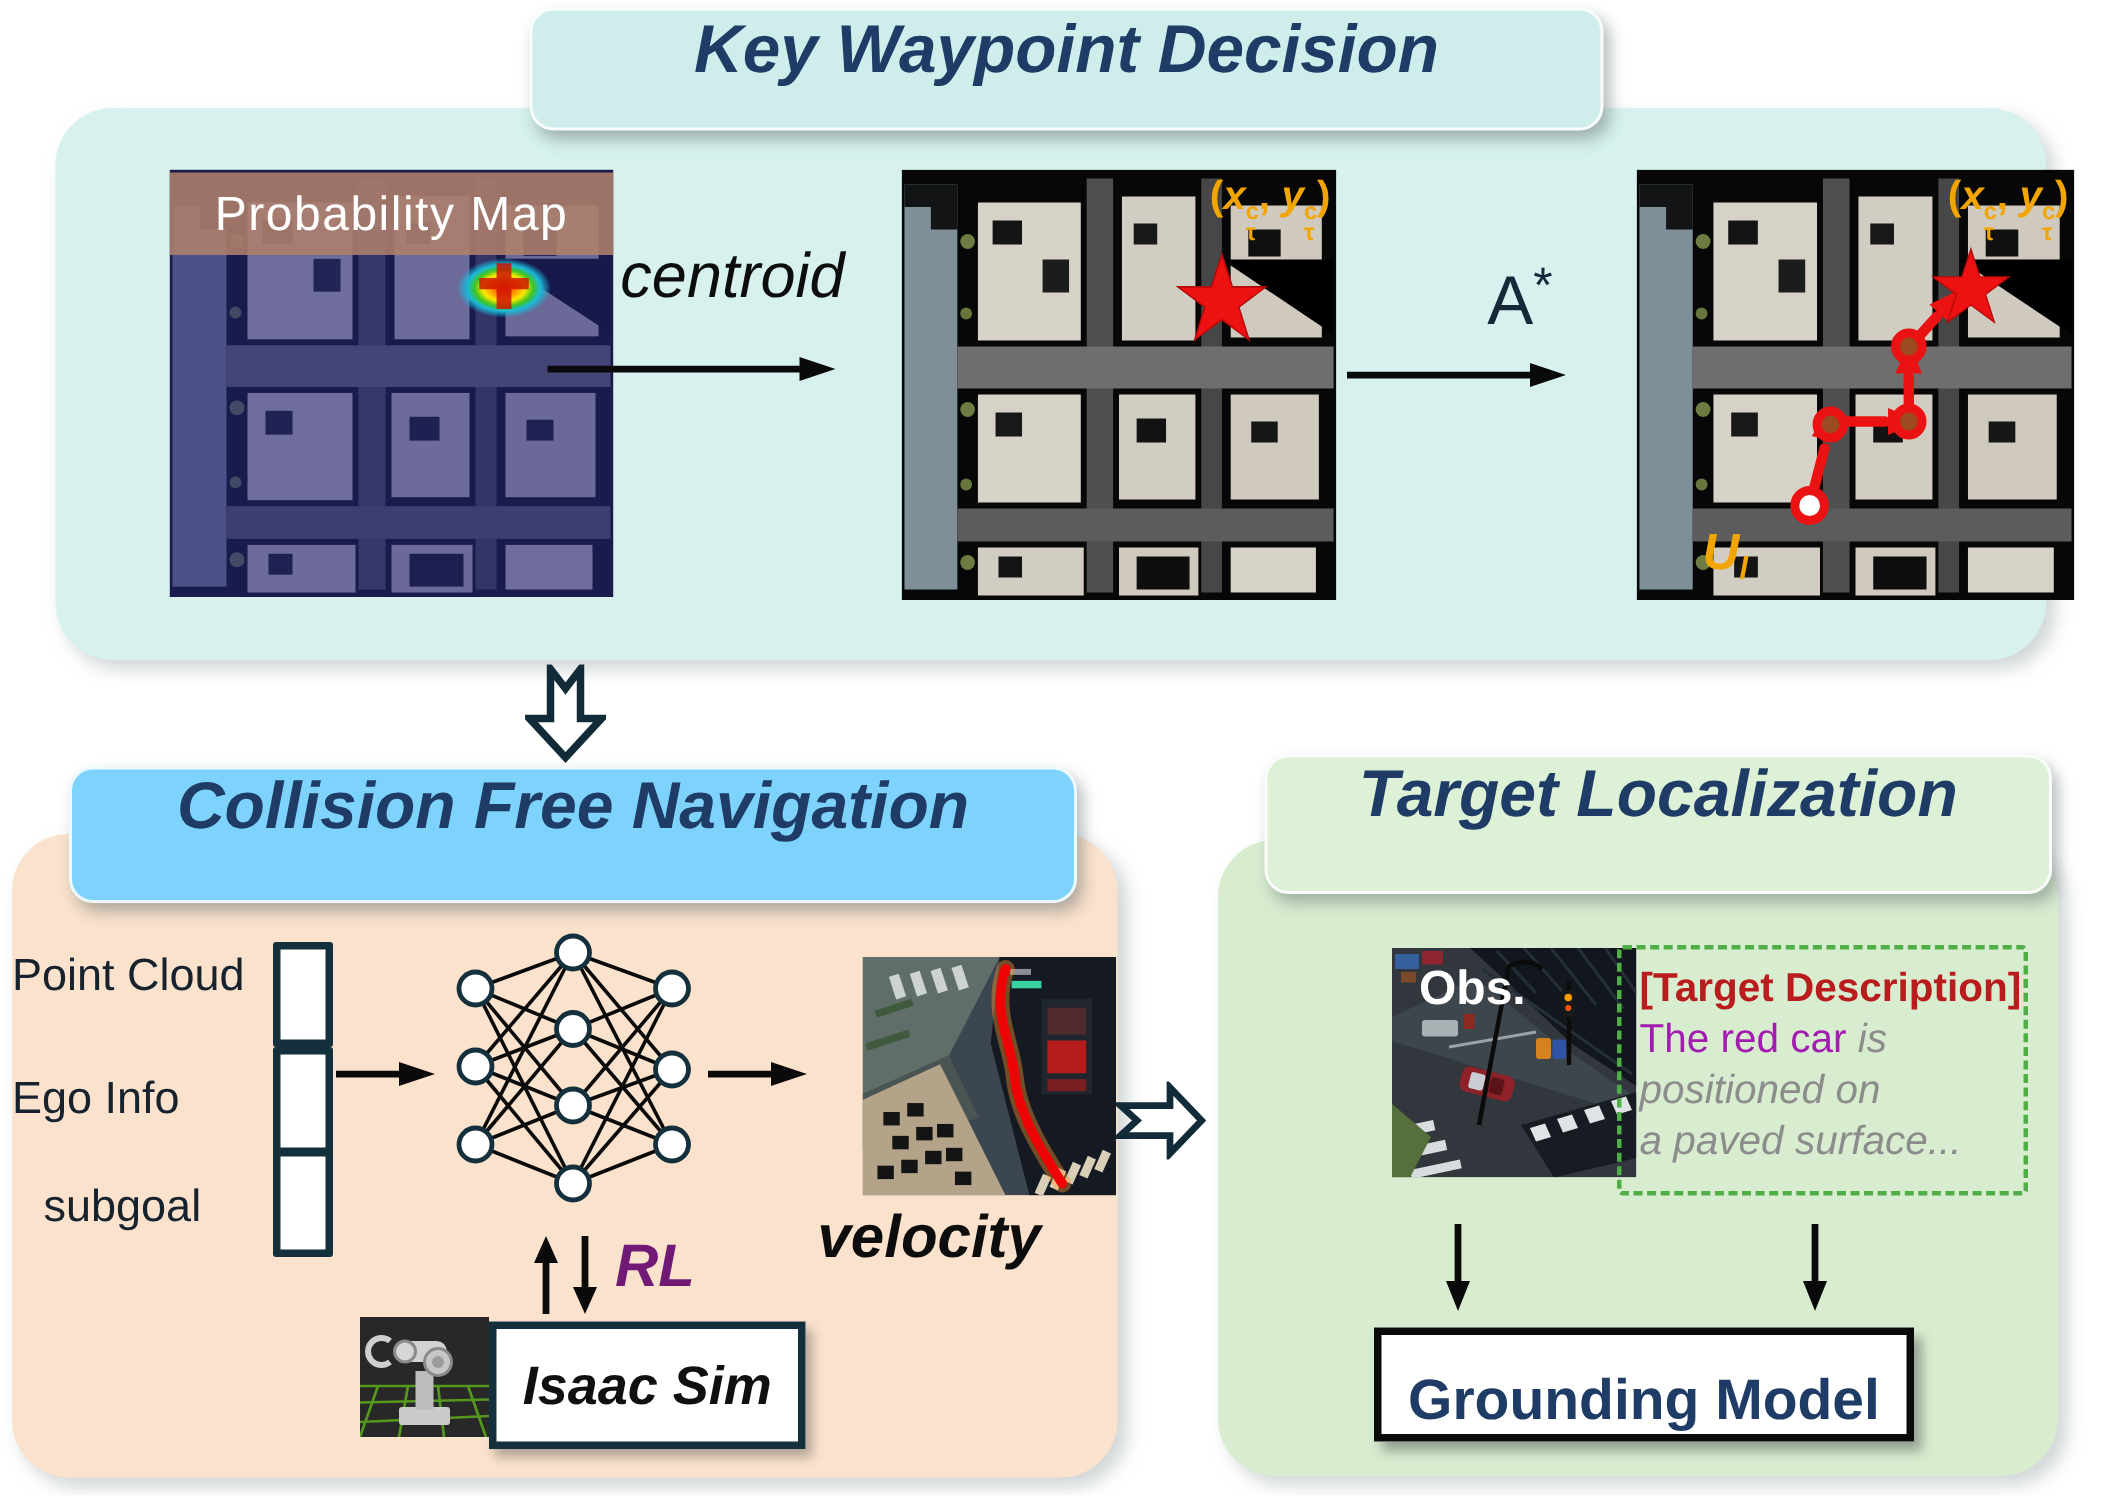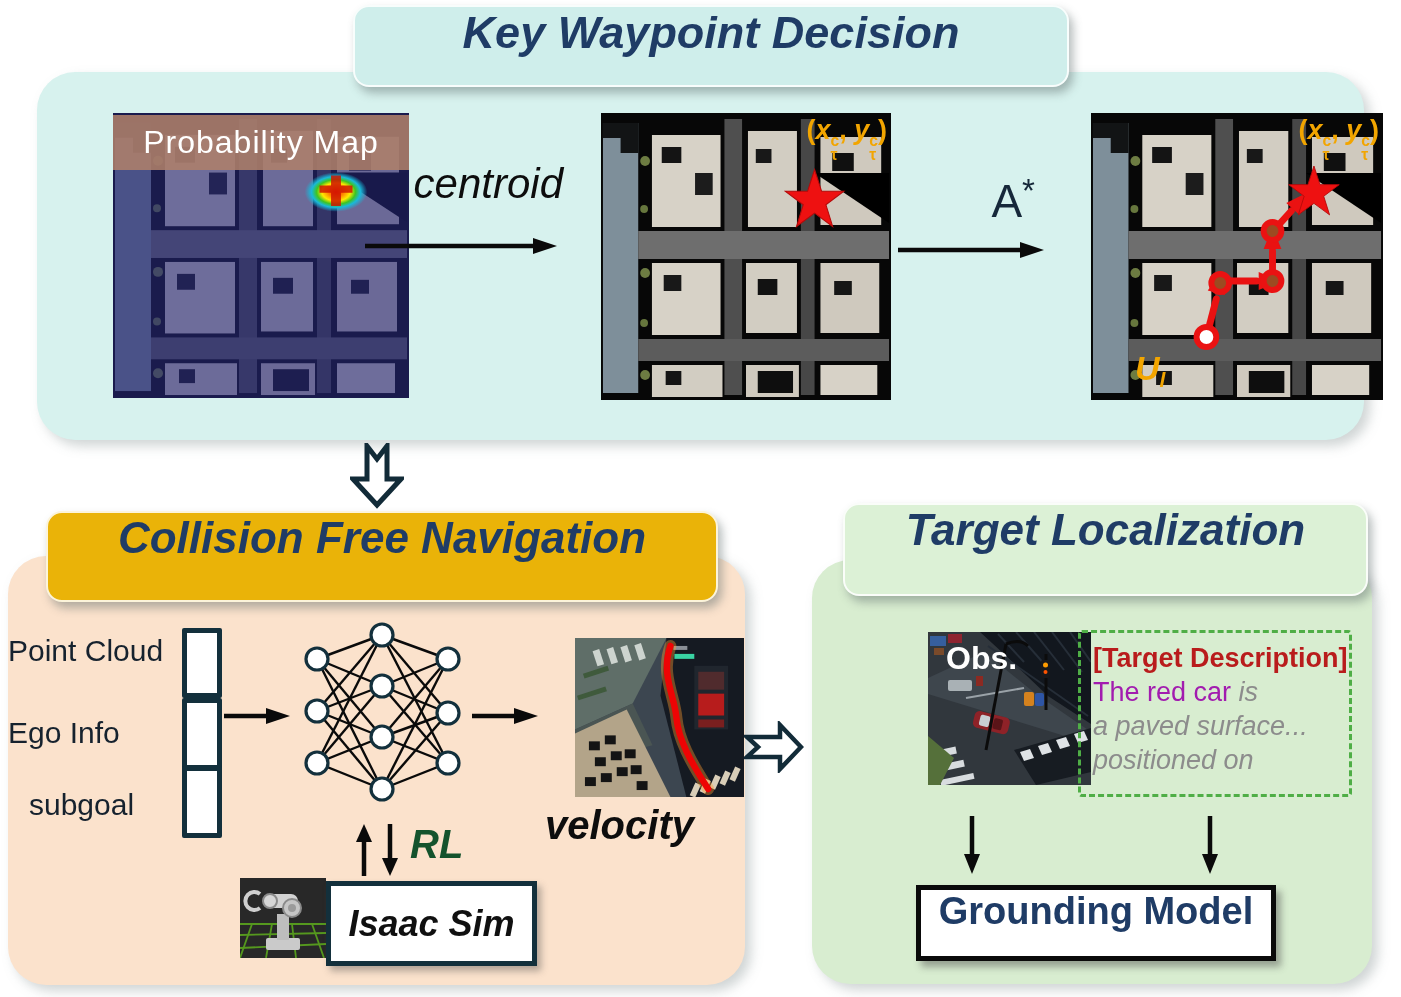--- a/index.html
+++ b/index.html
@@ -12,21 +12,21 @@
   .panel-cyan{left:37px;top:72px;width:1327px;height:368px;background:#d7f2ee;}
   .panel-orange{left:8px;top:556px;width:737px;height:429px;background:#fbe2cc;}
   .panel-green{left:812px;top:560px;width:560px;height:424px;background:#d8edd0;}
 
   
   .titlebox{position:absolute;display:flex;align-items:flex-start;justify-content:center;
             border-radius:16px;border:2px solid rgba(255,255,255,.85);
             box-shadow:4px 6px 10px rgba(90,105,105,.45);
             font-weight:bold;font-style:italic;color:#1f3c66;}
   .title-kwd{left:353px;top:5px;width:712px;height:78px;background:#cfeeeb;font-size:45px;}
-  .title-cfn{left:46px;top:511px;width:668px;height:87px;background:#eab308;font-size:44px;font-style:italic;}
+  .title-cfn{left:46px;top:511px;width:668px;height:87px;background:#7dd3fc;font-size:44px;font-style:italic;}
   .title-tl{left:843px;top:503px;width:521px;height:89px;background:#dcf1d6;font-size:44px;}
 
   
   .mapwrap{position:absolute;overflow:hidden;margin-left:38px;}
   .mapwrap svg{display:block;}
 
   .prob-banner{position:absolute;left:0;top:2px;right:0;height:55px;
                background:rgba(174,128,106,.88);display:flex;align-items:center;justify-content:center;
                color:#ffffff;font-size:32px;font-weight:500;letter-spacing:1px;}
   .heat-blob{position:absolute;left:190px;top:56px;width:66px;height:46px;}
@@ -45,35 +45,35 @@
   .astar{font-style:normal;font-weight:500;color:#16283a;font-size:46px;}
   .astar .sup{font-size:0.72em;vertical-align:0.45em;}
 
   
   .in-label{position:absolute;width:168px;text-align:left;color:#16222e;
             font-size:30px;font-weight:500;white-space:nowrap;}
   .in-box{position:absolute;width:30px;background:#ffffff;border:5px solid #13303c;border-radius:2px;}
   .vel-label{position:absolute;left:545px;top:803px;width:210px;text-align:left;
              font-style:italic;font-weight:600;font-size:40px;color:#0d0d0d;}
   .rl-label{position:absolute;left:410px;top:822px;font-style:italic;font-weight:bold;
-            font-size:40px;color:#14532d;}
+            font-size:40px;color:#701a75;}
   .isaac-box{position:absolute;left:326px;top:881px;width:201px;height:75px;background:#ffffff;
              border:5px solid #13303c;display:flex;align-items:center;justify-content:center;
              font-style:italic;font-weight:bold;font-size:36px;color:#101010;
              box-shadow:4px 5px 7px rgba(70,70,70,.4);}
 
   
   .obs-label{position:absolute;left:18px;top:8px;color:#ffffff;font-size:32px;font-weight:600;}
   .desc-box{position:absolute;left:1078px;top:630px;width:274px;height:167px;
             border:3px dashed #4fae46;border-radius:4px;padding:8px 12px;box-sizing:border-box;}
   .desc-header{font-weight:bold;color:#b91c1c;font-size:27px;line-height:34px;white-space:nowrap;}
   .desc-line{font-size:27px;font-style:italic;color:#8c8c8c;line-height:34px;}
   .desc-subject{color:#a21caf;font-weight:normal;font-style:normal;}
   .grounding-box{position:absolute;left:916px;top:885px;width:350px;height:66px;background:#ffffff;
-                 border:5px solid #0a0a0a;display:flex;align-items:flex-start;justify-content:center;
+                 border:5px solid #0a0a0a;display:flex;align-items:flex-end;justify-content:center;
                  font-weight:bold;font-size:38px;color:#1f3c66;
                  box-shadow:5px 6px 7px rgba(70,70,70,.45);}
 </style>
 </head>
 <body>
 
 <div class="stage">
 
   
   <svg width="0" height="0">
@@ -444,22 +444,22 @@
     </svg>
     <div class="obs-label">
       <span>Obs.</span>
     </div>
   </div>
 
   
   <div class="desc-box">
     <div class="desc-header">[Target Description]</div>
     <div class="desc-line"><span class="desc-subject">The red car</span><span> is</span></div>
+    <div class="desc-line">positioned on</div>
     <div class="desc-line">a paved surface...</div>
-    <div class="desc-line">positioned on</div>
   </div>
 
   
   <svg class="abs" style="left:963px;top:816px;" width="18" height="58">
     <line x1="9" y1="0" x2="9" y2="40" stroke="#0a0a0a" stroke-width="4.5"></line>
     <polygon points="1,38 17,38 9,58" fill="#0a0a0a"></polygon>
   </svg>
   <svg class="abs" style="left:1201px;top:816px;" width="18" height="58">
     <line x1="9" y1="0" x2="9" y2="40" stroke="#0a0a0a" stroke-width="4.5"></line>
     <polygon points="1,38 17,38 9,58" fill="#0a0a0a"></polygon>

